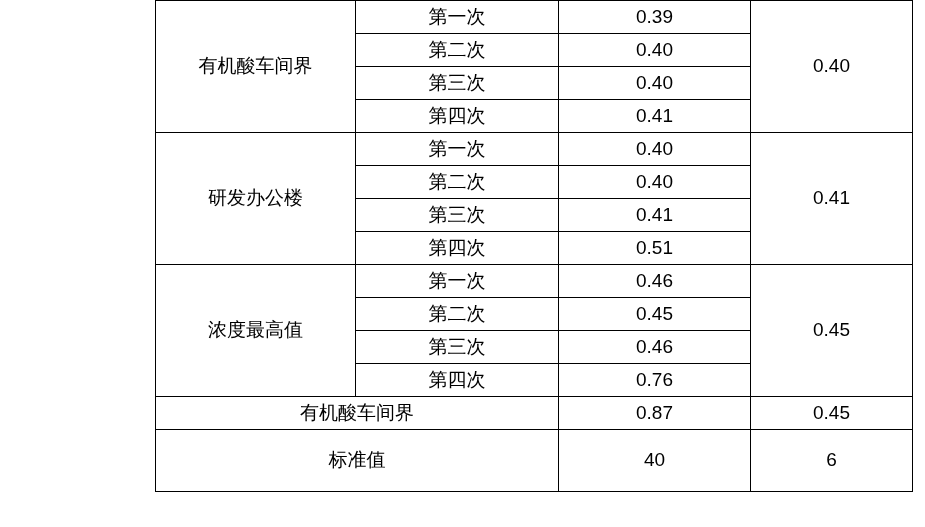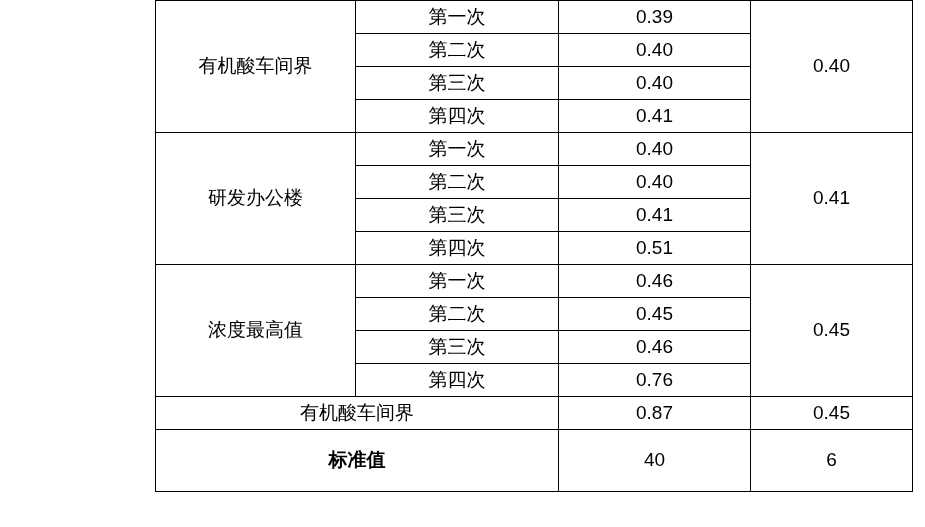--- a/index.html
+++ b/index.html
@@ -108,20 +108,20 @@
         <td class="col-val1">0.76</td>
       </tr>
 
       <tr>
         <td class="wide-label" colspan="2">有机酸车间界</td>
         <td class="col-val1">0.87</td>
         <td class="col-val2">0.45</td>
       </tr>
 
       <tr>
-        <td class="wide-label" colspan="2" style="height:62px;font-weight:bold;">标准值</td>
+        <td class="wide-label" colspan="2" style="height:62px;">标准值</td>
         <td class="col-val1" style="height:62px;">40</td>
         <td class="col-val2" style="height:62px;">6</td>
       </tr>
 
     </tbody>
   </table>
 </div>
 
 </body></html>

